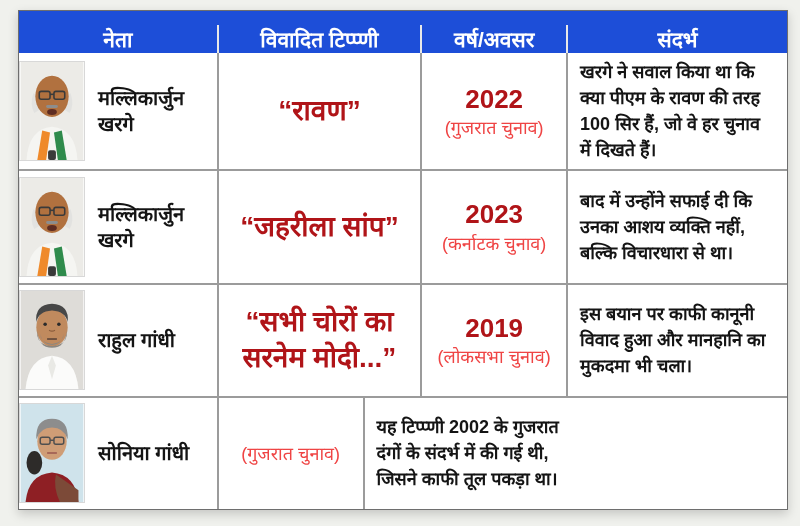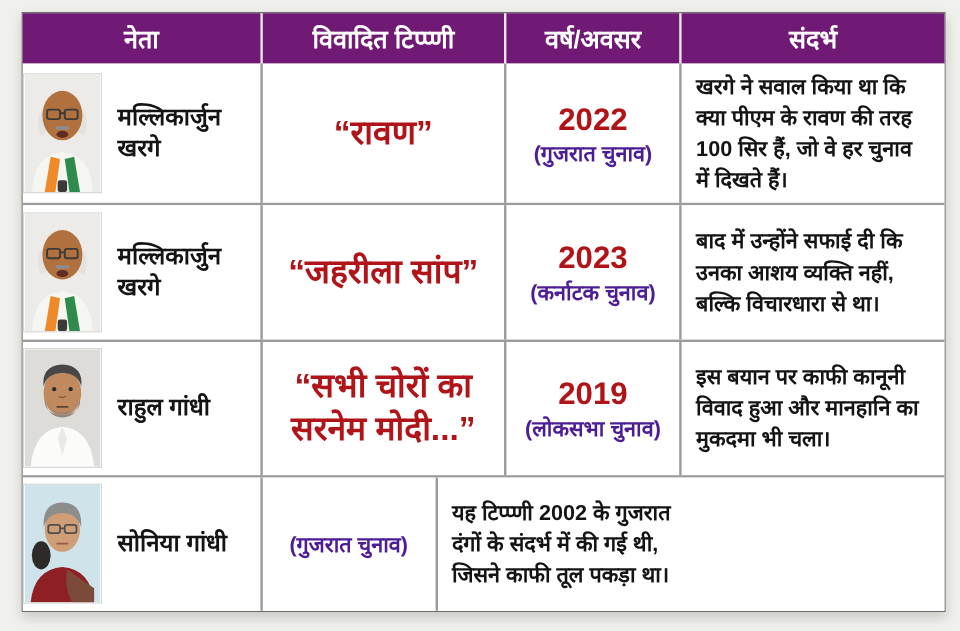--- a/index.html
+++ b/index.html
@@ -26,21 +26,22 @@
     border: 1px solid #6e6e6e;
     box-sizing: border-box;
     display: flex;
     flex-direction: column;
     box-shadow: 0 4px 10px rgba(0,0,0,0.18);
   }
   .thead {
     display: flex;
     height: 42px;
     flex: 0 0 42px;
-    background: #701a75;
+    background: #1d4ed8;
+    align-items: flex-end;
   }
   .hcell {
     display: flex;
     align-items: center;
     justify-content: center;
     color: #ffffff;
     font-weight: bold;
     font-size: 21px;
     box-sizing: border-box;
     border-right: 2px solid #e8e8e8;
@@ -98,22 +99,22 @@
     flex-direction: column;
     text-align: center;
     line-height: 1.25;
   }
   .year-value {
     color: #b01418;
     font-weight: bold;
     font-size: 26px;
   }
   .year-occasion {
-    color: #4c1d95;
-    font-weight: bold;
+    color: #ef4444;
+    font-weight: normal;
     font-size: 18px;
     margin-top: 2px;
   }
   .context-cell {
     font-size: 18px;
     font-weight: 600;
     color: #141414;
     line-height: 1.45;
     padding: 6px 12px;
     text-align: left;

